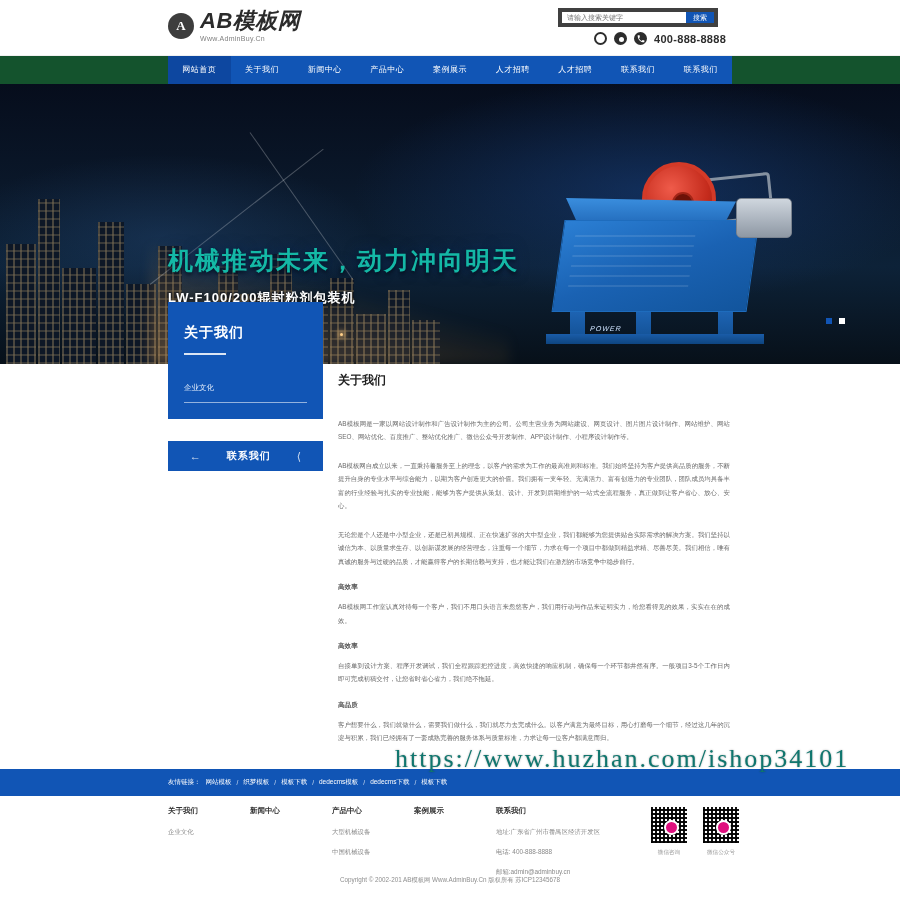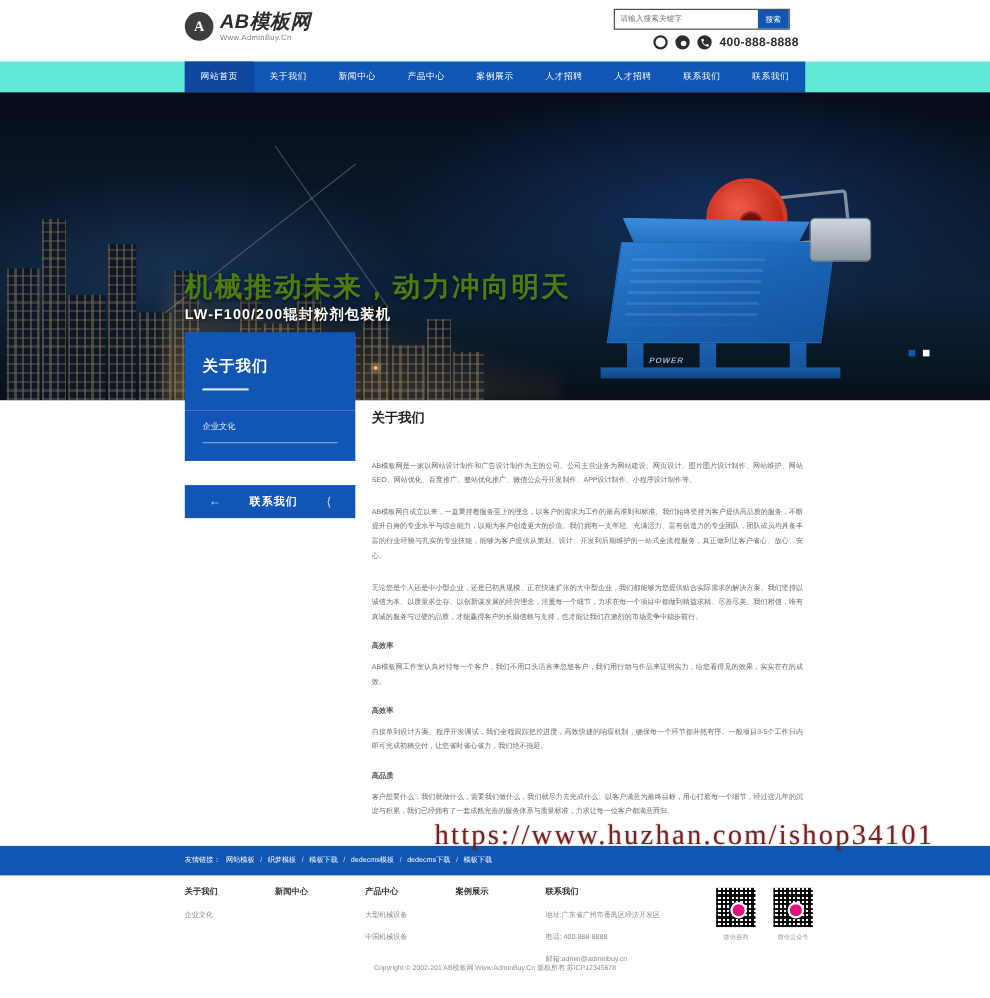--- a/index.html
+++ b/index.html
@@ -26,32 +26,32 @@
   }
   .logo-mark {
     width: 26px; height: 26px; border-radius: 50%;
     background: #3d3d3d;
     display: flex; align-items: center; justify-content: center;
     color: #fff; font-size: 13px; font-weight: bold;
     font-family: "Liberation Serif", serif;
   }
   .logo-text { display: flex; flex-direction: column; line-height: 1; }
   .logo-title {
-    font-size: 18px; font-weight: bold; font-style: italic;
+    font-size: 22px; font-weight: bold; font-style: italic;
     color: #2b2b2b; letter-spacing: 0.5px;
   }
   .logo-sub {
     font-size: 7px; color: #808080; margin-top: 3px; letter-spacing: 0.3px;
   }
 
   .search-box {
     position: absolute;
     left: 558px; top: 8px;
     width: 160px; height: 19px;
-    border: 1px solid #404040;
+    border: 4px solid #404040;
     background: #fff;
     display: flex; align-items: stretch;
   }
   .search-input {
     flex: 1; border: none; outline: none;
     font-size: 7px; color: #999;
     padding: 0 5px;
     font-family: "Liberation Sans", sans-serif;
     background: transparent;
   }
@@ -82,21 +82,21 @@
   }
   .soc-icon.phone svg { width: 8px; height: 8px; }
   .phone-num {
     font-size: 11px; color: #2d2d2d; font-weight: bold; letter-spacing: 0.3px;
   }
 
   
   .nav-wrap {
     position: relative;
     height: 28px;
-    background: #5eead4;
+    background: #14532d;
     padding-left: 24px;
   }
   .nav-bar {
     position: absolute;
     left: 168px; top: 0;
     width: 564px; height: 28px;
     background: #1155b5;
     display: flex; align-items: center;
   }
   .nav-item {
@@ -201,26 +201,26 @@
     background: linear-gradient(180deg, #1a5ca8, #0e4580);
   }
   .m-label {
     position: absolute; left: 40px; top: 104px;
     font-size: 7px; color: #cfe4ff; letter-spacing: 1px;
     transform: skewX(-8deg);
   }
 
   .banner-text { position: absolute; left: 168px; top: 160px; z-index: 6; }
   .banner-title {
-    font-size: 25px; font-weight: bold; color: #4d7c0f;
+    font-size: 25px; font-weight: bold; color: #14b8a6;
     letter-spacing: 2px;
     text-shadow: 0 0 14px rgba(10,40,90,0.95), 0 2px 4px rgba(0,0,0,0.85);
   }
   .banner-sub {
-    margin-top: 0;
+    margin-top: 12px;
     font-size: 13px; font-weight: bold; color: #ffffff;
     letter-spacing: 1px;
     text-shadow: 0 1px 4px rgba(0,0,0,0.9);
   }
   .dots {
     position: absolute; right: 55px; bottom: 40px;
     display: flex; gap: 7px; z-index: 7;
   }
   .dot { width: 6px; height: 6px; background: #1155b5; }
   .dot.active { background: #ffffff; }
@@ -281,21 +281,21 @@
     height: 27px; display: flex; align-items: center;
     color: #fff; font-size: 6.5px; gap: 5px;
   }
   .flinks-inner a { color: #fff; text-decoration: none; cursor: pointer; }
   .flinks-sep { opacity: 0.75; }
 
   .watermark {
     position: absolute;
     left: 395px; top: 744px;
     font-family: "Liberation Serif", serif;
-    font-size: 26px; color: #7f1d1d;
+    font-size: 26px; color: #0f766e;
     letter-spacing: 2px;
     text-shadow: 0 0 2px rgba(0,0,0,0.35);
     z-index: 60;
     white-space: nowrap;
     pointer-events: none;
   }
 
   
   .footer { position: relative; background: #ffffff; height: 92px; }
   .foot-cols {

